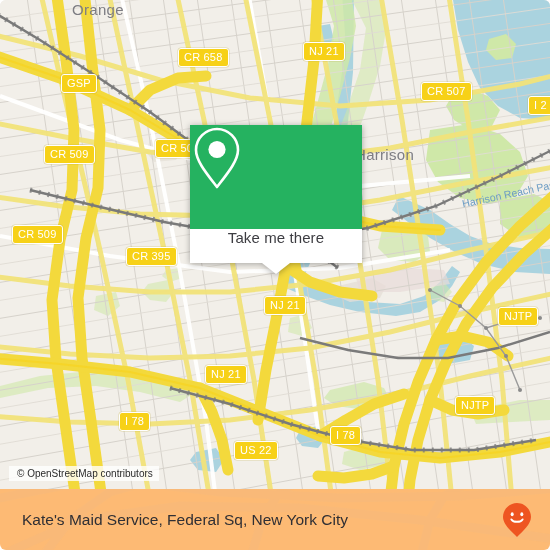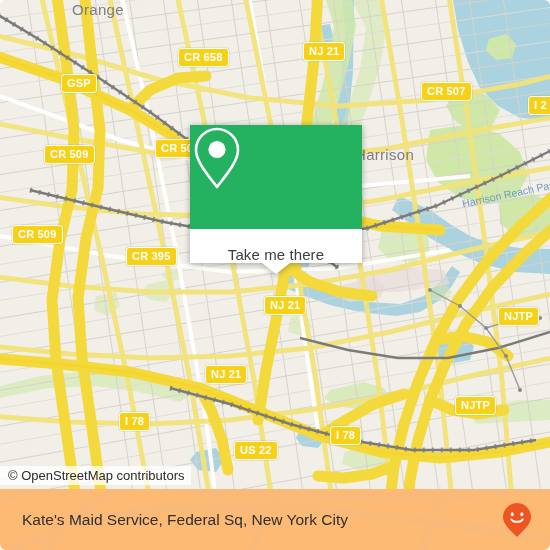--- a/index.html
+++ b/index.html
@@ -26,49 +26,49 @@
   .river-label{font-size:10.5px;color:#6b9cc4;font-style:normal;}
 
   
   .shield{
     position:absolute;
     background:#f7d117;
     border:1.5px solid #ffffff;
     border-radius:3px;
     color:#ffffff;
     font-size:11px;
-    font-weight:bold;
+    font-weight:normal;
     line-height:1;
     padding:2.5px 5px 3.5px 5px;
     white-space:nowrap;
     box-shadow:0 0 0 0.5px rgba(180,160,40,.35);
     letter-spacing:.2px;
   }
 
   
   #attribution{
-    position:absolute;left:0;top:466px;
-    font-size:13px;color:#2b2b2b;
+    position:absolute;left:9px;top:466px;
+    font-size:10px;color:#2b2b2b;
     padding:2px 6px 2px 8px;
     background:rgba(255,255,255,.78);
     white-space:nowrap;
   }
 
   
   #popup{
     position:absolute;left:190px;top:125px;width:172px;
     filter:drop-shadow(0 1px 3px rgba(0,0,0,.32));
   }
   #popup-body{
     background:#25b260;height:104px;
     display:flex;align-items:center;justify-content:center;
   }
   #popup-footer{
     background:#ffffff;height:34px;
-    display:flex;align-items:flex-end;justify-content:center;
+    display:flex;align-items:flex-start;justify-content:center;
   }
   #popup-footer span{
     font-size:15px;color:#3d3d42;letter-spacing:.1px;
   }
   #popup-tail{
     position:absolute;left:50%;top:138px;transform:translateX(-50%);
     width:0;height:0;
     border-left:14px solid transparent;
     border-right:14px solid transparent;
     border-top:11px solid #ffffff;

